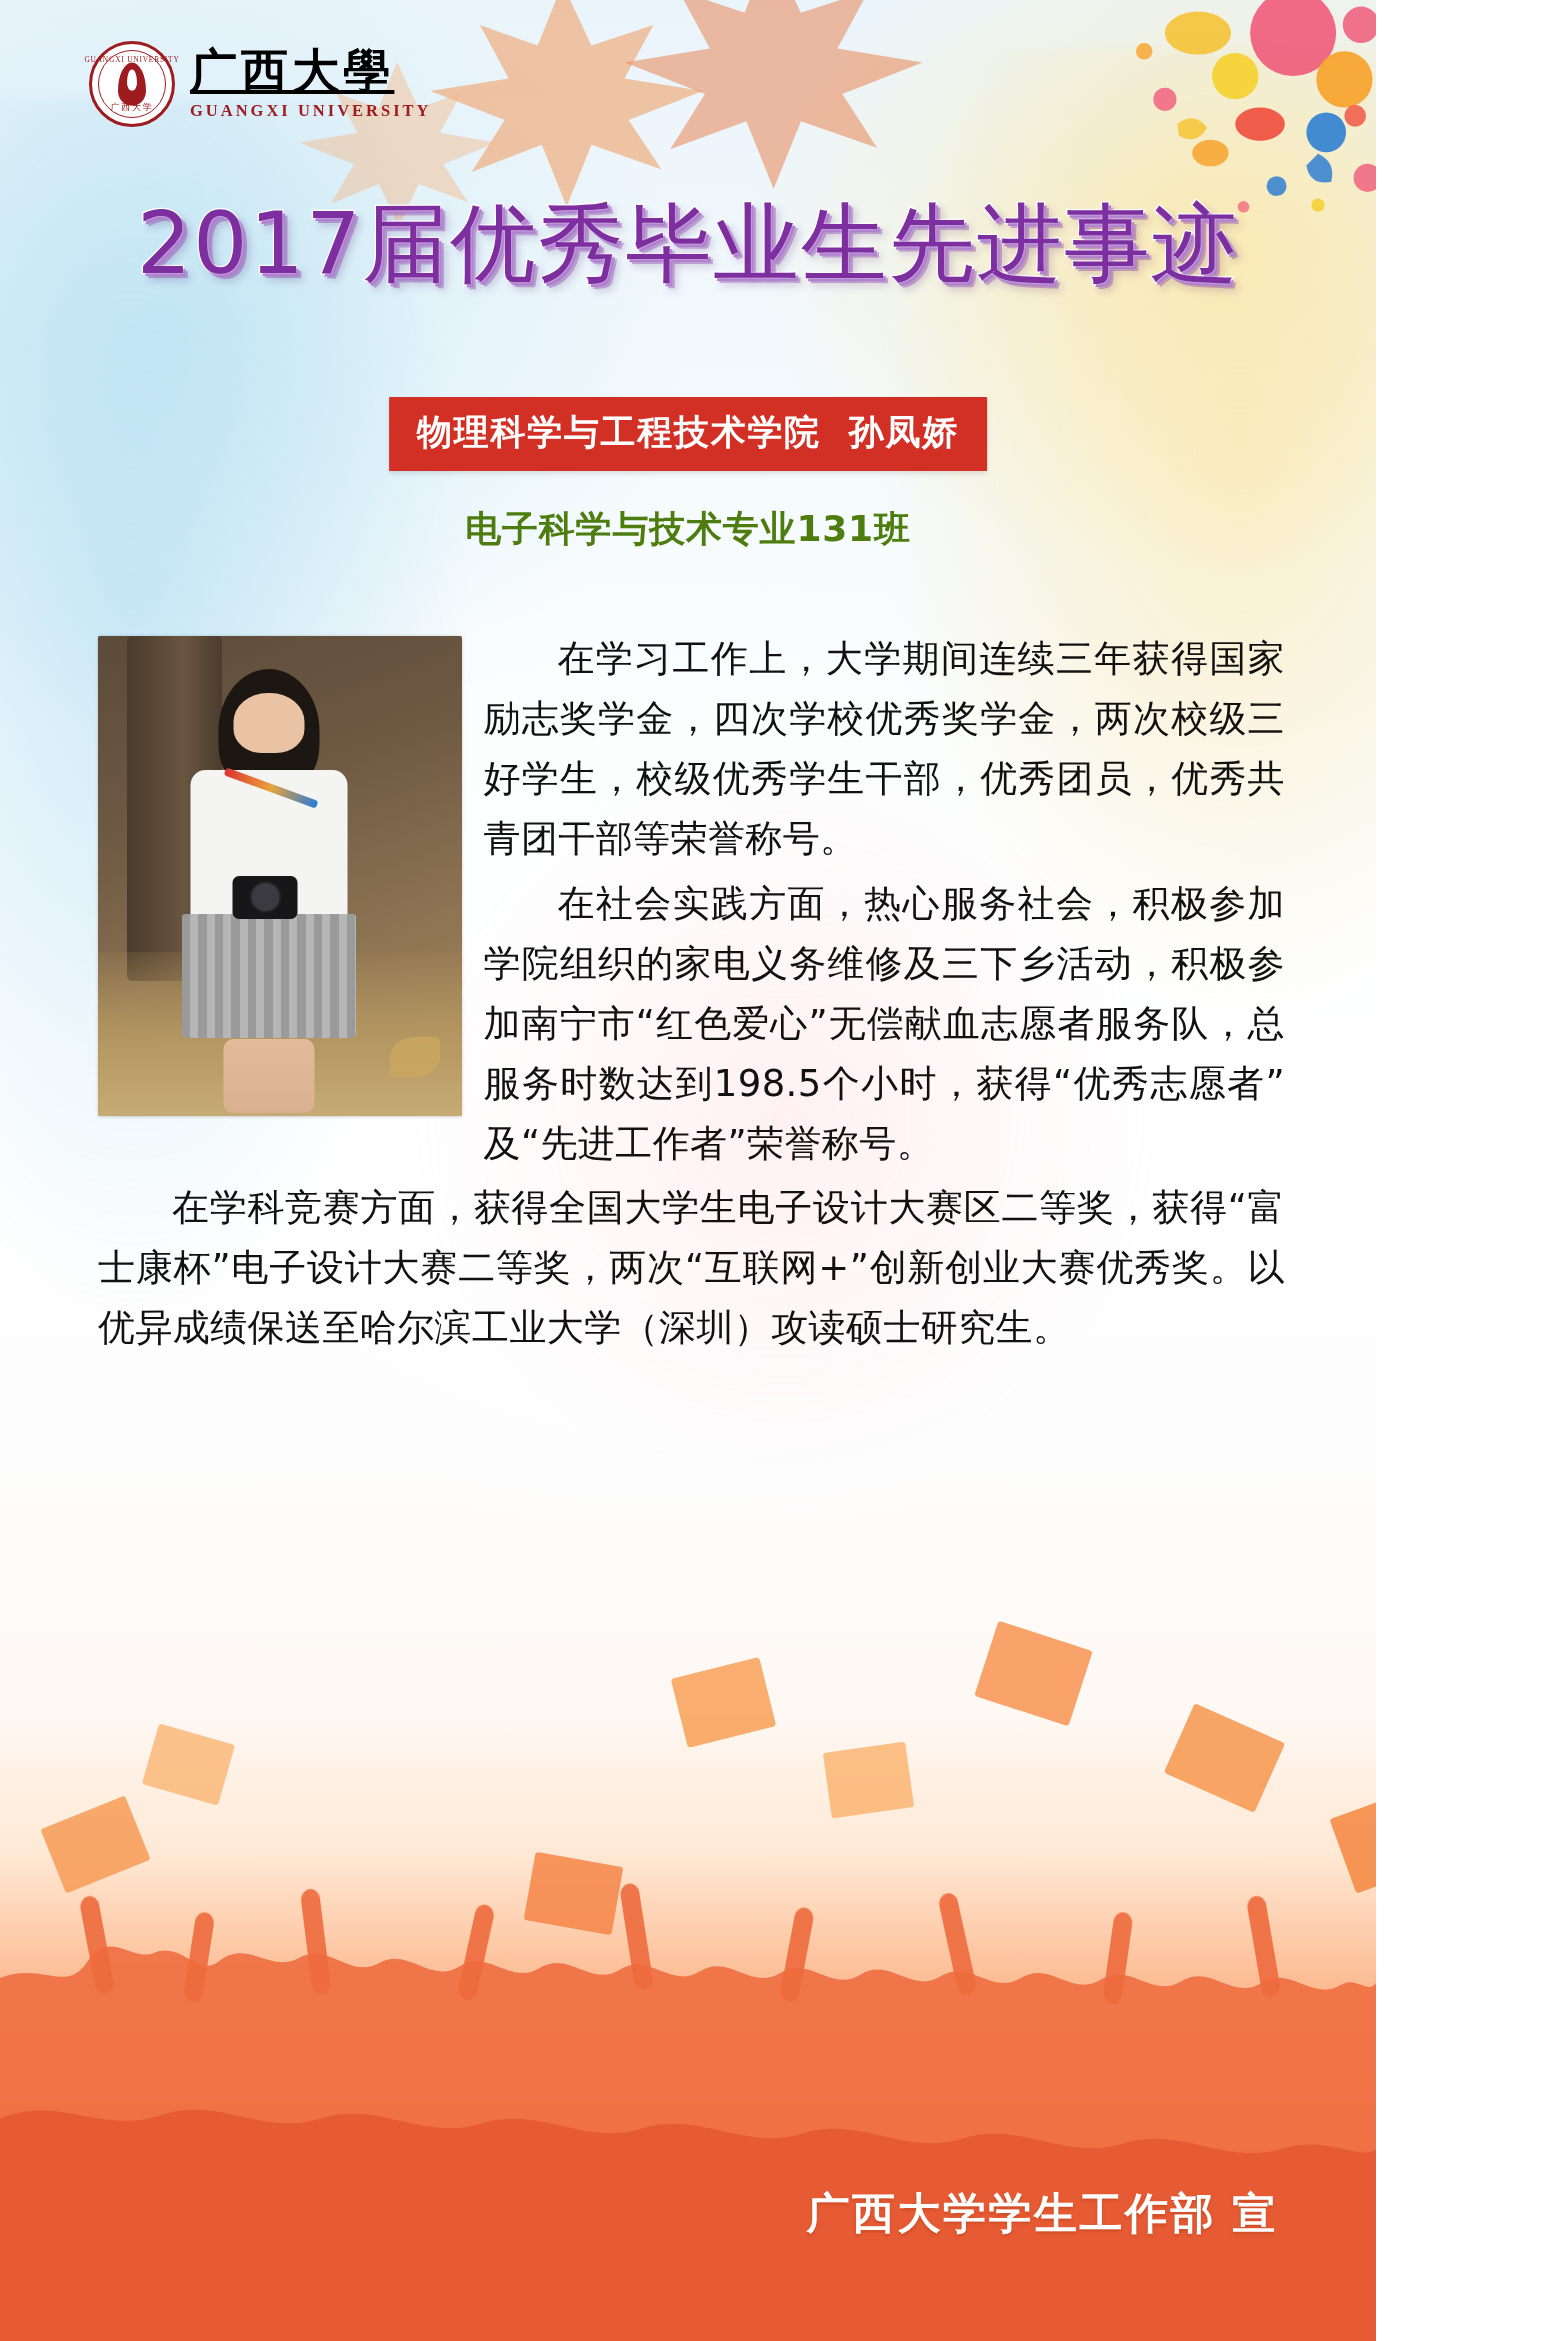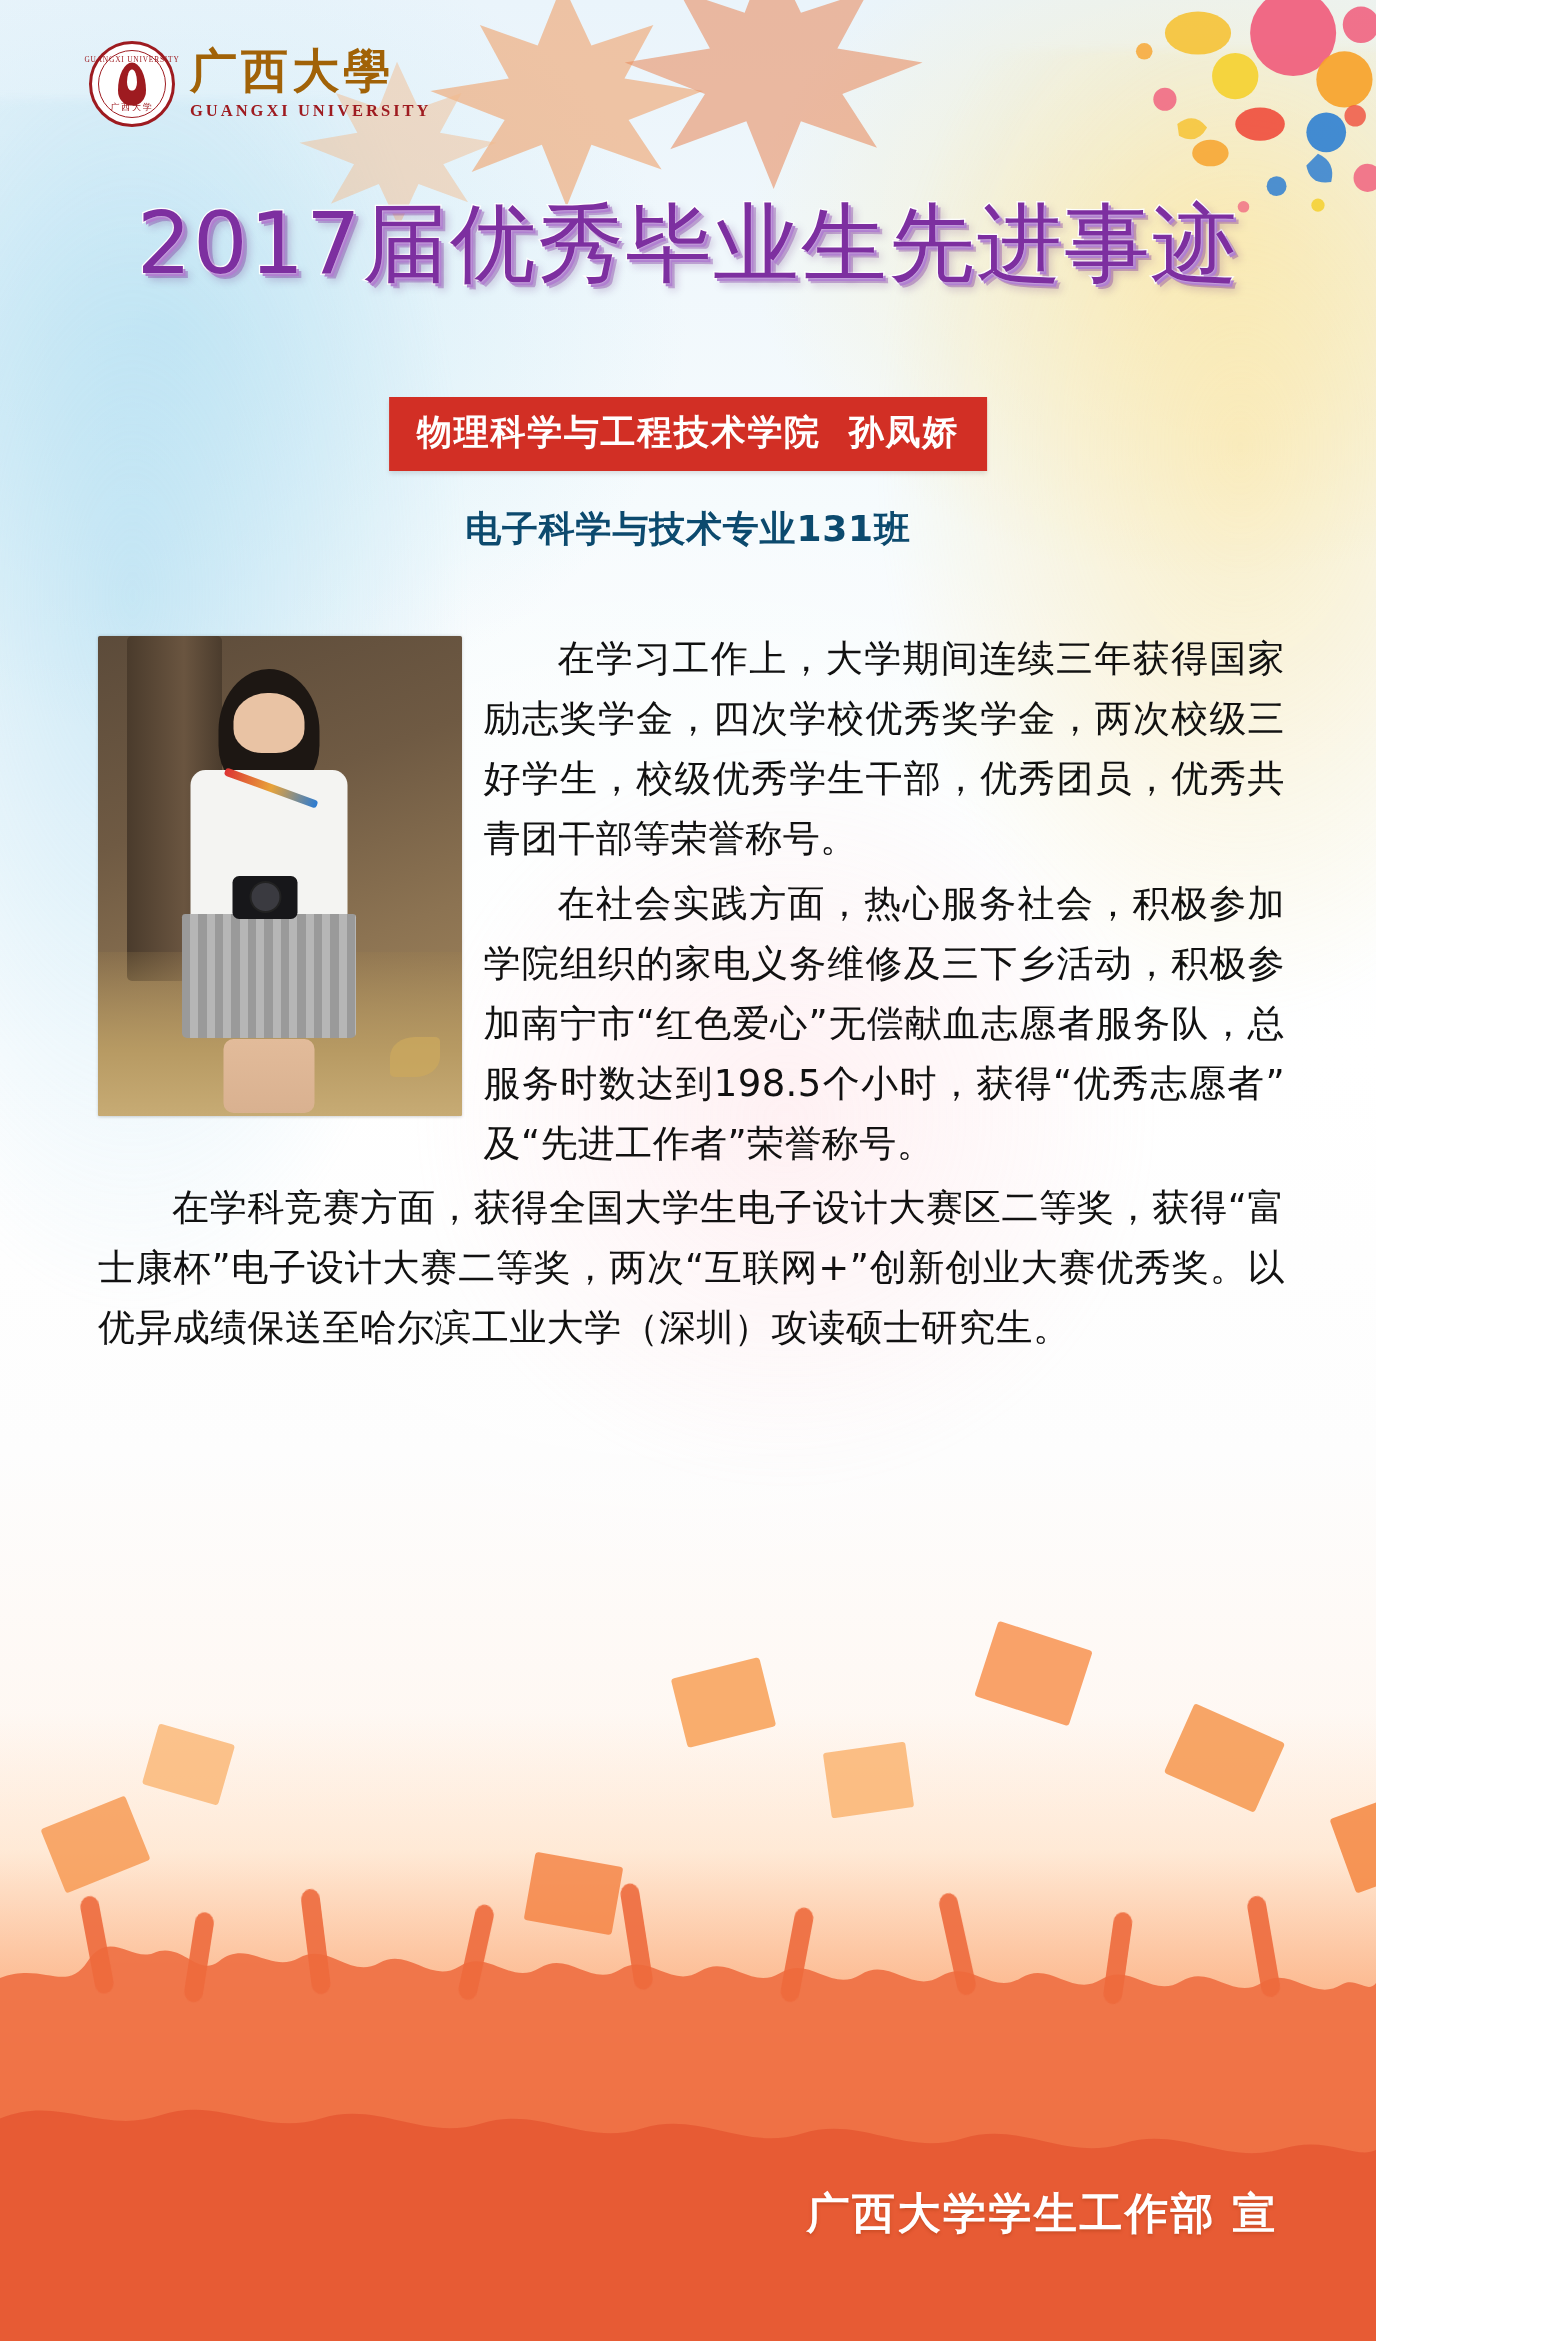--- a/index.html
+++ b/index.html
@@ -125,24 +125,25 @@
     font-family: "Liberation Serif", serif;
   }
   .logo-text {
     display: flex;
     flex-direction: column;
     justify-content: center;
   }
   .logo-cn {
     font-family: "DejaVu Serif", "Liberation Serif", serif;
     font-size: 47px;
-    color: #a16207;
+    color: #000000;
     letter-spacing: 4.1px;
     line-height: 1.04;
     font-weight: bold;
+    text-decoration: underline;
   }
   .logo-en {
     font-family: "Liberation Serif", serif;
     font-size: 16.5px;
     color: #9e1b20;
     letter-spacing: 3px;
     margin-top: 5px;
     font-weight: bold;
   }
 
@@ -187,21 +188,21 @@
 
   
   .class-line {
     position: absolute;
     left: 0; right: 0;
     top: 505px;
     text-align: center;
     font-family: "DejaVu Sans", "Liberation Sans", sans-serif;
     font-weight: bold;
     font-size: 36px;
-    color: #0c4a6e;
+    color: #4d7c0f;
     letter-spacing: 0.8px;
   }
 
   
   .body-wrap {
     position: absolute;
     left: 98px;
     right: 91px;
     top: 629px;
   }

